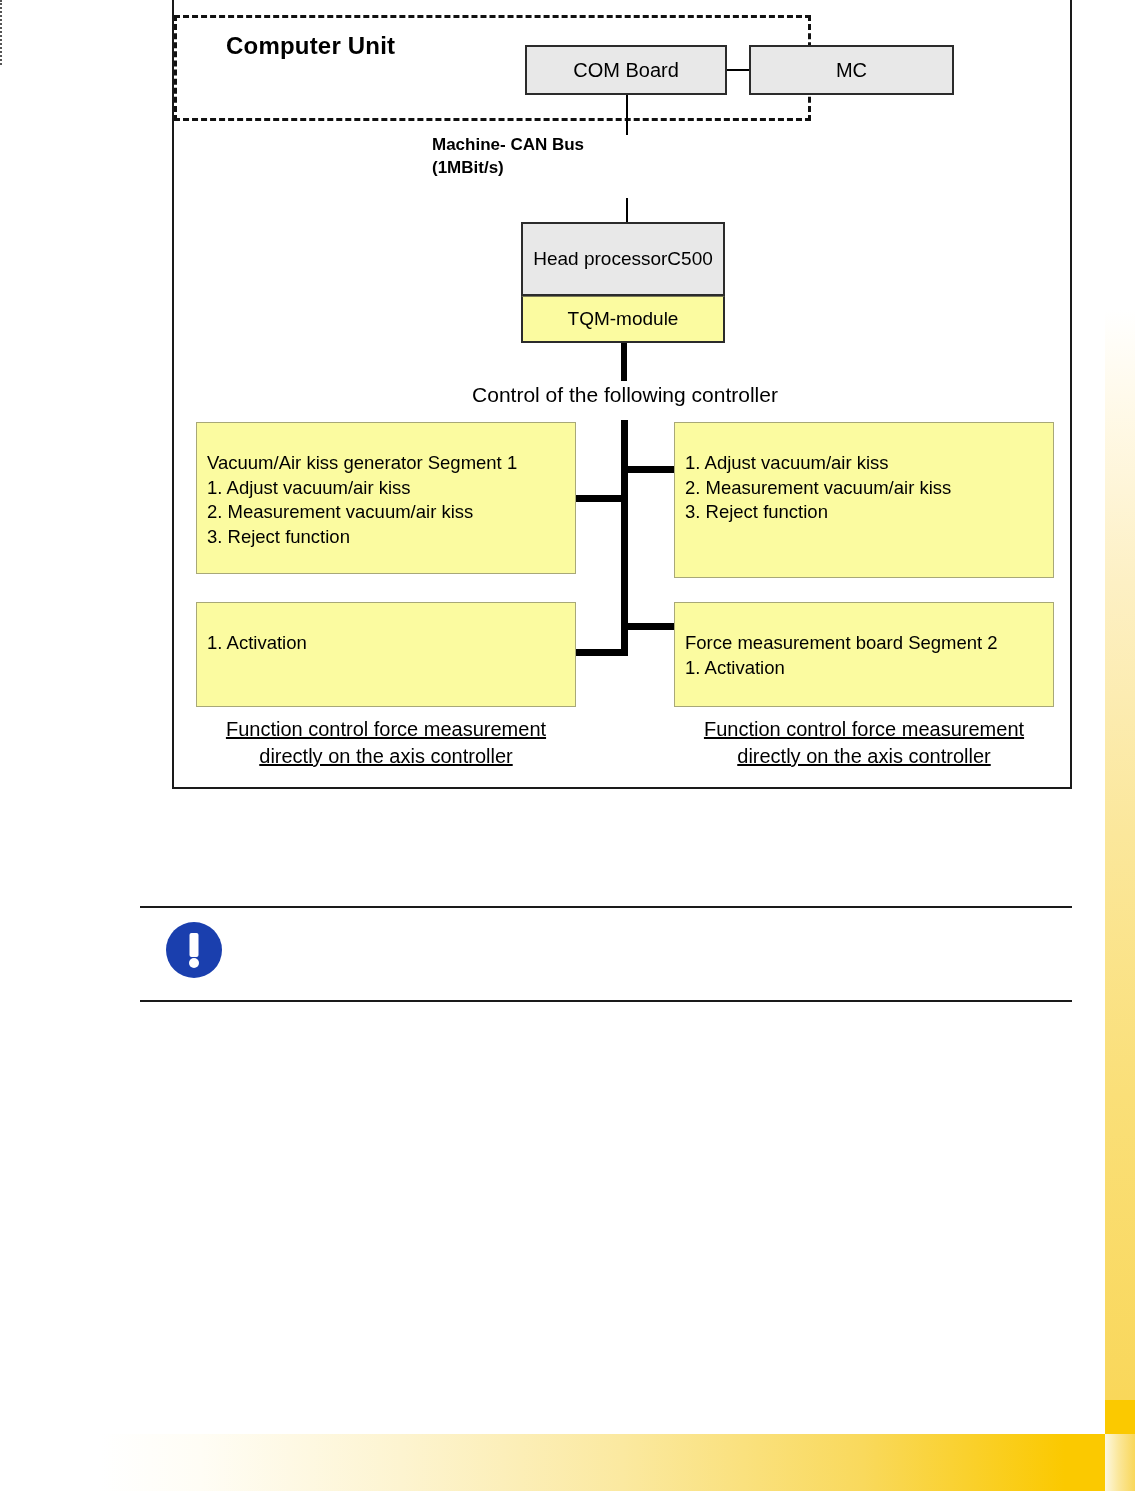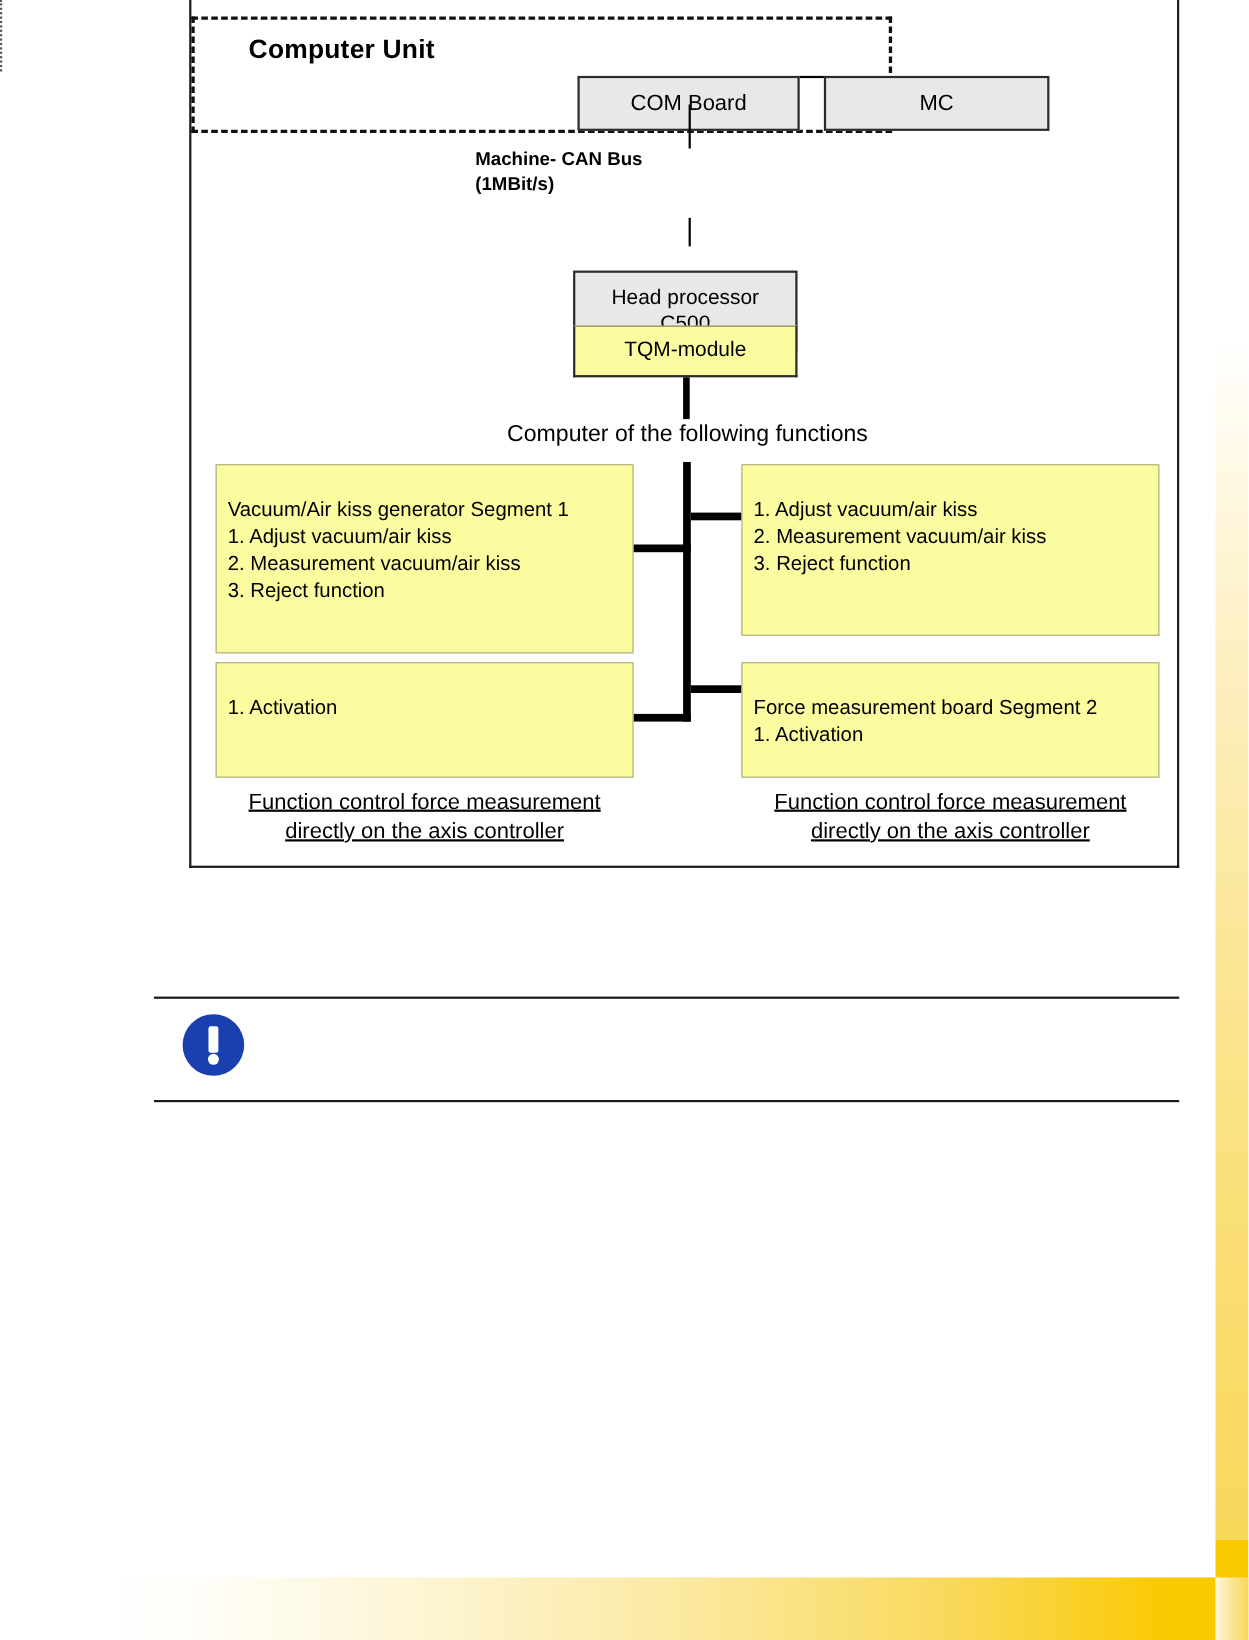--- a/index.html
+++ b/index.html
@@ -87,54 +87,54 @@
   
   .box {
     position: absolute;
     box-sizing: border-box;
     display: flex;
     align-items: center;
     justify-content: center;
     text-align: center;
     border: 2px solid #2b2b2b;
   }
-  .box-gray  { background: #e8e8e8; margin-top: 24px; }
+  .box-gray  { background: #e8e8e8; }
 
   .com-board {
     left: 525px; top: 45px; width: 202px; height: 50px;
     font-size: 20px;
   }
   .mc-box {
     left: 749px; top: 45px; width: 205px; height: 50px;
     font-size: 20px;
   }
   .head-processor {
     left: 521px; top: 222px; width: 204px; height: 74px;
     font-size: 19px; line-height: 1.28;
-    flex-direction: column;
+    flex-direction: row;
   }
   .tqm-module {
     left: 521px; top: 296px; width: 204px; height: 47px;
     font-size: 19px;
     background: #fbfba0;
     border: 2px solid #2b2b2b;
     border-top: 1px solid #7a7a5a;
   }
 
   
   .fn-box {
     position: absolute;
     box-sizing: border-box;
     background: #fbfba0;
     border: 1px solid #a8a878;
     font-size: 18.5px;
     line-height: 1.33;
     padding: 28px 0 0 10px;
   }
-  .vac-seg1  { left: 196px; top: 422px; width: 380px; height: 172px; }
+  .vac-seg1  { left: 196px; top: 422px; width: 380px; height: 152px; }
   .vac-seg2  { left: 674px; top: 422px; width: 380px; height: 156px; }
   .force-seg1{ left: 196px; top: 602px; width: 380px; height: 105px; }
   .force-seg2{ left: 674px; top: 602px; width: 380px; height: 105px; }
   .fn-box .fn-title { white-space: nowrap; }
   .fn-box .fn-item  { white-space: nowrap; }
 
   
   .conn {
     position: absolute;
     background: #000000;
@@ -251,21 +251,21 @@
 </div>
 
 <div class="box box-gray head-processor">
   <span>Head processor</span>
   <span>C500</span>
 </div>
 <div class="box tqm-module">TQM-module</div>
 
 <div class="conn conn-tqm-down"></div>
 
-<div class="label-control">Computer of the following functions</div>
+<div class="label-control">Control of the following controller</div>
 
 <div class="conn conn-bus-v"></div>
 <div class="conn conn-br-r1"></div>
 <div class="conn conn-br-l1"></div>
 <div class="conn conn-br-r2"></div>
 <div class="conn conn-br-l2"></div>
 
 <div class="fn-box vac-seg1">
   <div class="fn-title">Vacuum/Air kiss generator Segment 1</div>
   <div class="fn-item">1. Adjust vacuum/air kiss</div>

